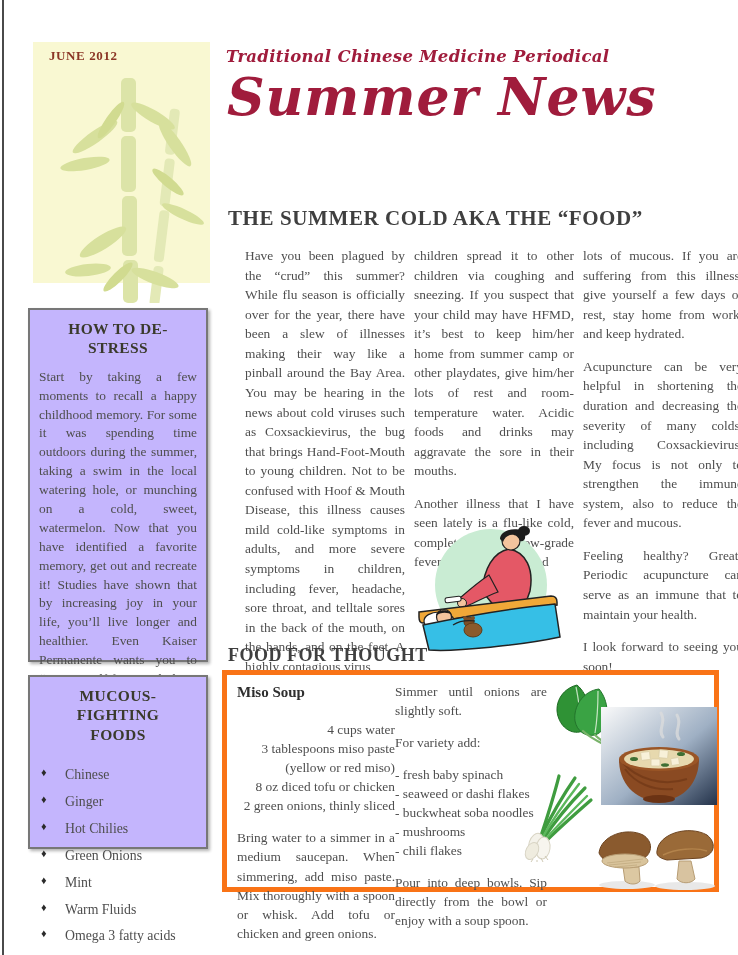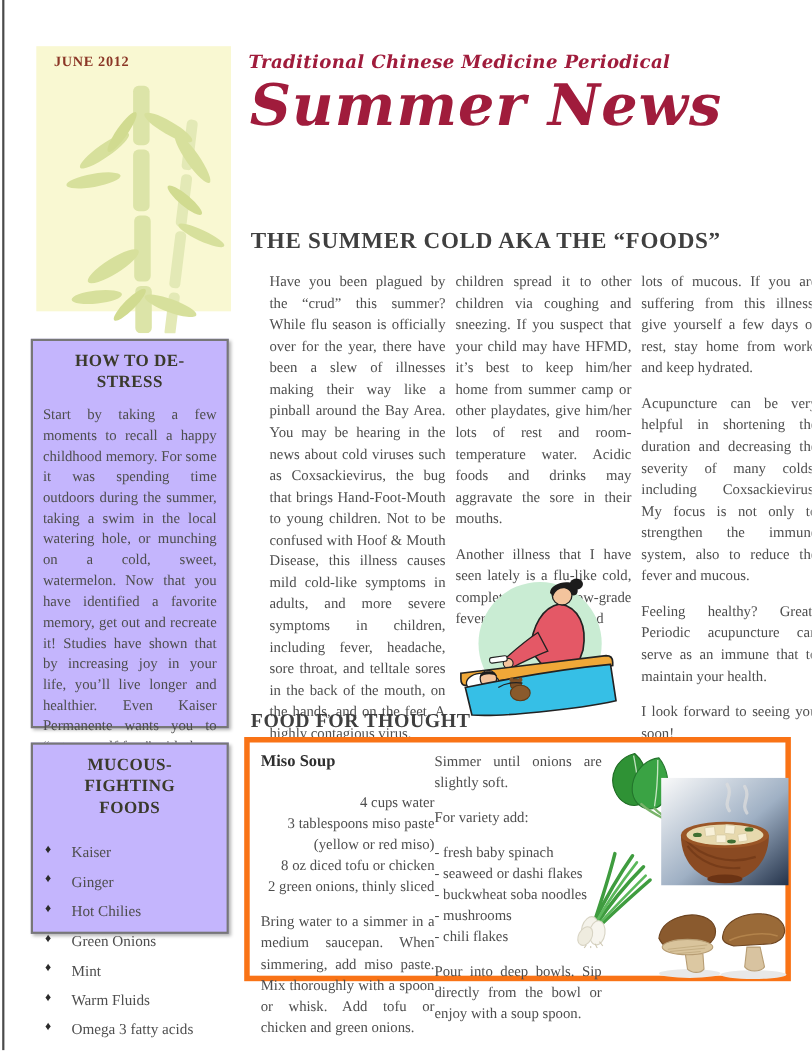--- a/index.html
+++ b/index.html
@@ -104,21 +104,21 @@
   </div>
 
   <div class="side-box box-foods">
     <h2>
       <span>MUCOUS-FIGHTING</span><br>
       <span>FOODS</span>
     </h2>
     <ul class="foods-list">
       <li>
           <span class="blt">♦</span>
-          <span class="itm">Kaiser</span>
+          <span class="itm">Chinese</span>
         </li>
       <li>
           <span class="blt">♦</span>
           <span class="itm">Ginger</span>
         </li>
       <li>
           <span class="blt">♦</span>
           <span class="itm">Hot Chilies</span>
         </li>
       <li>
@@ -136,21 +136,21 @@
       <li>
           <span class="blt">♦</span>
           <span class="itm">Omega 3 fatty acids</span>
         </li>
     </ul>
   </div>
 
   <div class="tagline">Traditional Chinese Medicine Periodical</div>
   <div class="main-title">Summer News</div>
 
-  <div class="article-heading">THE SUMMER COLD AKA THE “FOODS”</div>
+  <div class="article-heading">THE SUMMER COLD AKA THE “FOOD”</div>
 
   <div class="columns">
     <div class="col">
       <p>Have you been plagued by the “crud” this summer?  While flu season is officially over for the year, there have been a slew of illnesses making their way like a pinball around the Bay Area.  You may be hearing in the news about cold viruses such as Coxsackievirus, the bug that brings Hand-Foot-Mouth to young children.  Not to be confused with Hoof &amp; Mouth Disease, this illness causes mild cold-like symptoms in adults, and more severe symptoms in children, including fever, headache, sore throat, and telltale sores in the back of the mouth, on the hands, and on the feet. A highly contagious virus,</p>
     </div>
     <div class="col">
       <p>children spread it to other children via coughing and sneezing. If you suspect that your child may have HFMD, it’s best to keep him/her home from summer camp or other playdates, give him/her lots of rest and room-temperature water. Acidic foods and drinks may aggravate the sore in their mouths.</p>
       <p>Another illness that I have seen lately is a flu-like cold, complete with low-grade fever, aches, and lots and</p>
     </div>
     <div class="col">

